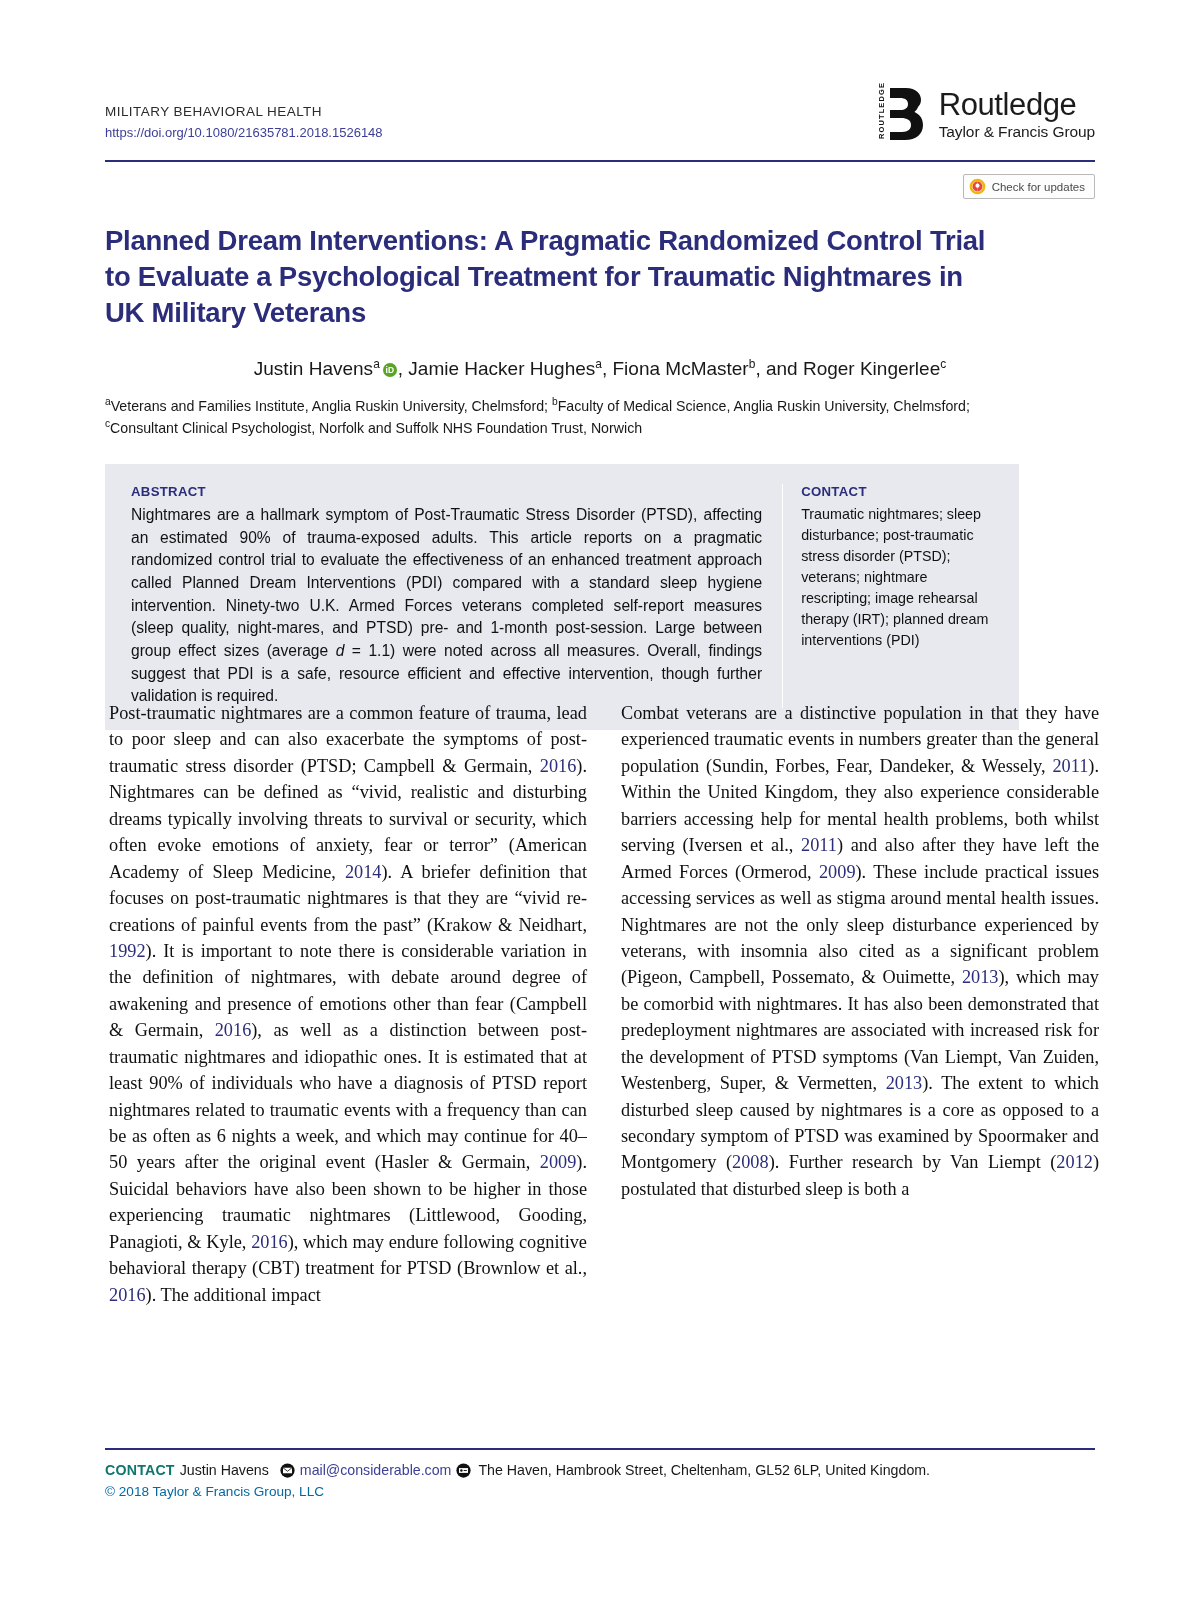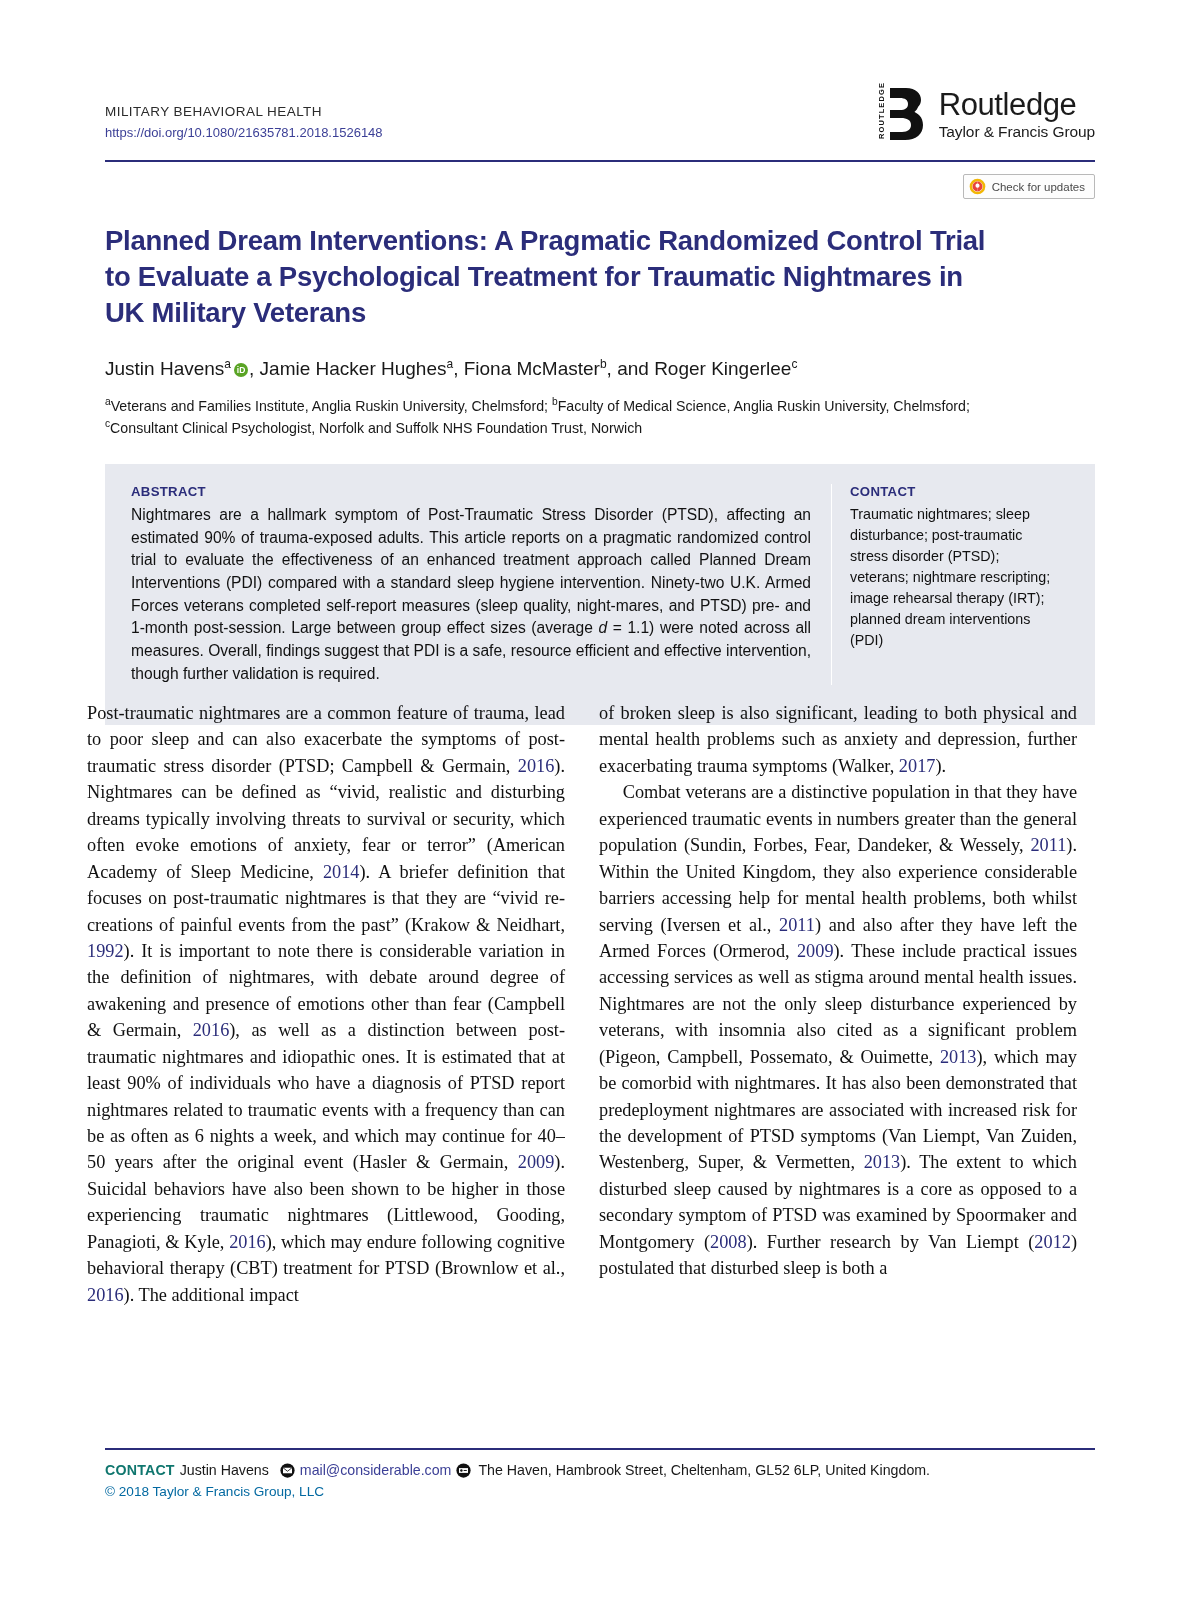--- a/index.html
+++ b/index.html
@@ -137,20 +137,21 @@
     margin: 24px 0 0 0;
     max-width: 900px;
   }
 
   
   .authors {
     font-size: 19px;
     color: #181818;
     margin-top: 26px;
     line-height: 1.4;
+    text-align: center;
   }
   .authors sup { font-size: 0.63em; vertical-align: super; }
   .orcid {
     display: inline-block;
     width: 14px; height: 14px;
     border-radius: 50%;
     background: #5aa425;
     position: relative;
     vertical-align: -1px;
     margin: 0 1px 0 3px;
@@ -174,23 +175,23 @@
     margin-top: 12px;
     max-width: 900px;
   }
   .affiliations sup { font-size: 0.72em; vertical-align: super; }
 
   
   .abstract-wrap {
     margin-top: 26px;
     background: #e7e9ef;
     display: flex;
-    padding: 20px 22px 40px 26px;
+    padding: 20px 22px 22px 26px;
     box-sizing: border-box;
-    width: 990px;
+    width: 914px;
   }
   .abstract-col {
     width: 700px;
     padding-right: 20px;
     box-sizing: border-box;
   }
   .kw-col {
     width: 230px;
     padding-left: 18px;
     box-sizing: border-box;
@@ -213,21 +214,21 @@
   .abstract-text .ital { font-style: italic; }
   .kw-text {
     font-size: 14.3px;
     line-height: 1.47;
     color: #111;
   }
 
   
   .body-cols {
     position: absolute;
-    left: 87px;
+    left: 109px;
     top: 700px;
     width: 990px;
     display: flex;
     gap: 34px;
   }
   .col {
     width: 478px;
     font-family: "Liberation Serif", serif;
     font-size: 18.3px;
     line-height: 1.445;
@@ -345,21 +346,20 @@
 
 </div>
 
 <div class="body-cols">
 
   <div class="col">
     <p><span>Post-traumatic nightmares are a common feature of trauma, lead to poor sleep and can also exacerbate the symptoms of post-traumatic stress disorder (PTSD; Campbell &amp; Germain, </span><span class="cite">2016</span><span>). Nightmares can be defined as “vivid, realistic and disturbing dreams typically involving threats to survival or security, which often evoke emotions of anxiety, fear or terror” (American Academy of Sleep Medicine, </span><span class="cite">2014</span><span>). A briefer definition that focuses on post-traumatic nightmares is that they are “vivid re-creations of painful events from the past” (Krakow &amp; Neidhart, </span><span class="cite">1992</span><span>). It is important to note there is considerable variation in the definition of nightmares, with debate around degree of awakening and presence of emotions other than fear (Campbell &amp; Germain, </span><span class="cite">2016</span><span>), as well as a distinction between post-traumatic nightmares and idiopathic ones. It is estimated that at least 90% of individuals who have a diagnosis of PTSD report nightmares related to traumatic events with a frequency than can be as often as 6 nights a week, and which may continue for 40–50 years after the original event (Hasler &amp; Germain, </span><span class="cite">2009</span><span>). Suicidal behaviors have also been shown to be higher in those experiencing traumatic nightmares (Littlewood, Gooding, Panagioti, &amp; Kyle, </span><span class="cite">2016</span><span>), which may endure following cognitive behavioral therapy (CBT) treatment for PTSD (Brownlow et al., </span><span class="cite">2016</span><span>). The additional impact</span></p>
   </div>
 
   <div class="col">
-    <p><span>of broken sleep is also significant, leading to both physical and mental health problems such as anxiety and depression, further exacerbating trauma symptoms (Walker, </span><span class="cite">2017</span><span>).</span></p>
     <p><span>Combat veterans are a distinctive population in that they have experienced traumatic events in numbers greater than the general population (Sundin, Forbes, Fear, Dandeker, &amp; Wessely, </span><span class="cite">2011</span><span>). Within the United Kingdom, they also experience considerable barriers accessing help for mental health problems, both whilst serving (Iversen et al., </span><span class="cite">2011</span><span>) and also after they have left the Armed Forces (Ormerod, </span><span class="cite">2009</span><span>). These include practical issues accessing services as well as stigma around mental health issues. Nightmares are not the only sleep disturbance experienced by veterans, with insomnia also cited as a significant problem (Pigeon, Campbell, Possemato, &amp; Ouimette, </span><span class="cite">2013</span><span>), which may be comorbid with nightmares. It has also been demonstrated that predeployment nightmares are associated with increased risk for the development of PTSD symptoms (Van Liempt, Van Zuiden, Westenberg, Super, &amp; Vermetten, </span><span class="cite">2013</span><span>). The extent to which disturbed sleep caused by nightmares is a core as opposed to a secondary symptom of PTSD was examined by Spoormaker and Montgomery (</span><span class="cite">2008</span><span>). Further research by Van Liempt (</span><span class="cite">2012</span><span>) postulated that disturbed sleep is both a</span></p>
   </div>
 
 </div>
 
 <div class="footer">
   <hr class="footer-rule">
   <div class="contact-line">
     <span class="contact-label">CONTACT</span>
     <span class="contact-name">Justin Havens</span>

